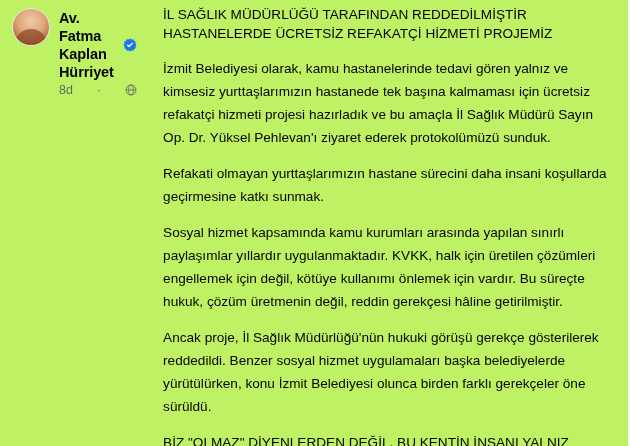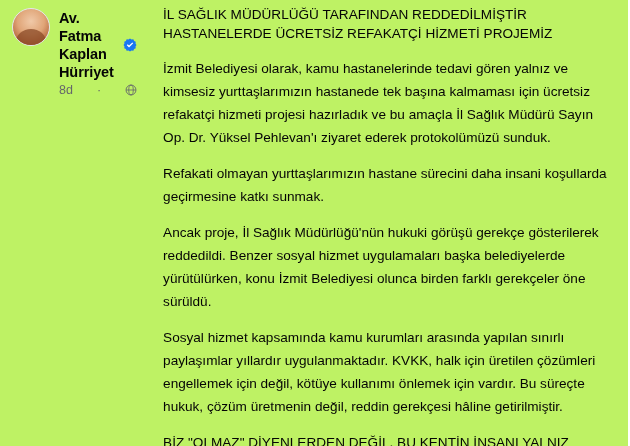--- a/index.html
+++ b/index.html
@@ -160,23 +160,23 @@
 
     <div class="title-block">
       <p class="title-line">İL SAĞLIK MÜDÜRLÜĞÜ TARAFINDAN REDDEDİLMİŞTİR</p>
       <p class="title-line">HASTANELERDE ÜCRETSİZ REFAKATÇİ HİZMETİ PROJEMİZ</p>
     </div>
 
     <p>İzmit Belediyesi olarak, kamu hastanelerinde tedavi gören yalnız ve kimsesiz yurttaşlarımızın hastanede tek başına kalmaması için ücretsiz refakatçi hizmeti projesi hazırladık ve bu amaçla İl Sağlık Müdürü Sayın Op. Dr. Yüksel Pehlevan'ı ziyaret ederek protokolümüzü sunduk.</p>
 
     <p>Refakati olmayan yurttaşlarımızın hastane sürecini daha insani koşullarda geçirmesine katkı sunmak.</p>
 
+    <p>Sosyal hizmet kapsamında kamu kurumları arasında yapılan sınırlı paylaşımlar yıllardır uygulanmaktadır. KVKK, halk için üretilen çözümleri engellemek için değil, kötüye kullanımı önlemek için vardır. Bu süreçte hukuk, çözüm üretmenin değil, reddin gerekçesi hâline getirilmiştir.</p>
+
     <p>Ancak proje, İl Sağlık Müdürlüğü'nün hukuki görüşü gerekçe gösterilerek reddedildi. Benzer sosyal hizmet uygulamaları başka belediyelerde yürütülürken, konu İzmit Belediyesi olunca birden farklı gerekçeler öne sürüldü.</p>
-
-    <p>Sosyal hizmet kapsamında kamu kurumları arasında yapılan sınırlı paylaşımlar yıllardır uygulanmaktadır. KVKK, halk için üretilen çözümleri engellemek için değil, kötüye kullanımı önlemek için vardır. Bu süreçte hukuk, çözüm üretmenin değil, reddin gerekçesi hâline getirilmiştir.</p>
 
     <p>BİZ "OLMAZ" DİYENLERDEN DEĞİL, BU KENTİN İNSANI YALNIZ KALMASIN DİYENLERDENİZ.</p>
 
     <p>DOĞRU BİLDİĞİMİZ YOLDAN VAZGEÇMEYECEĞİZ.</p>
 
   </div>
 
 </div>
 
 </body></html>

